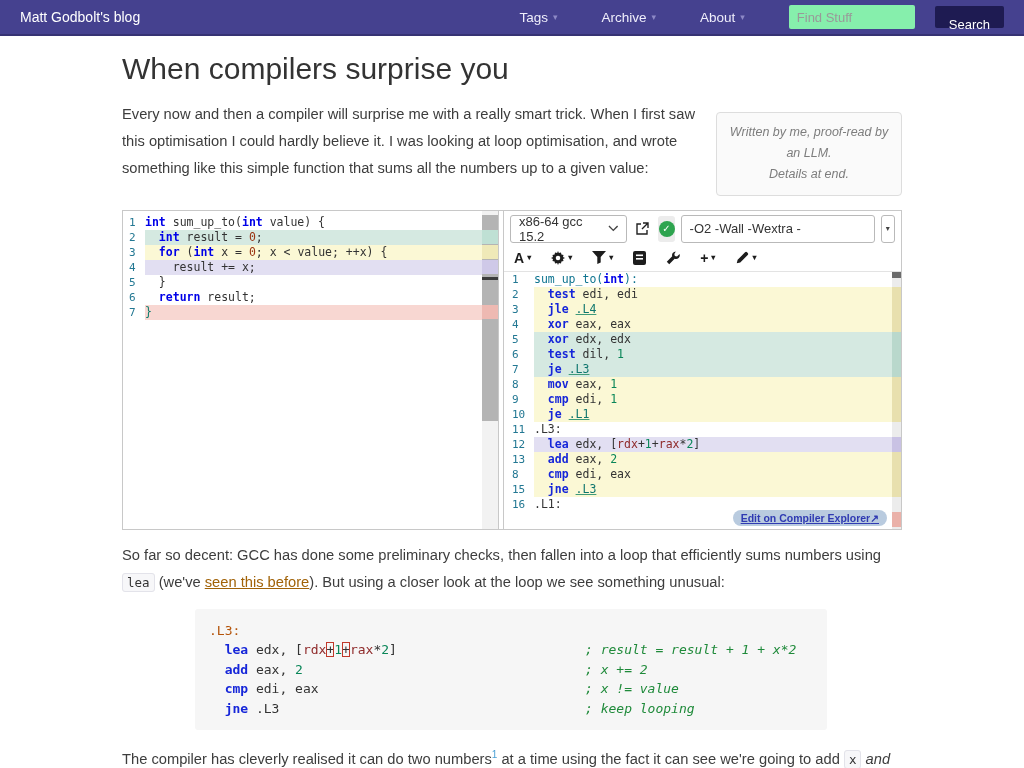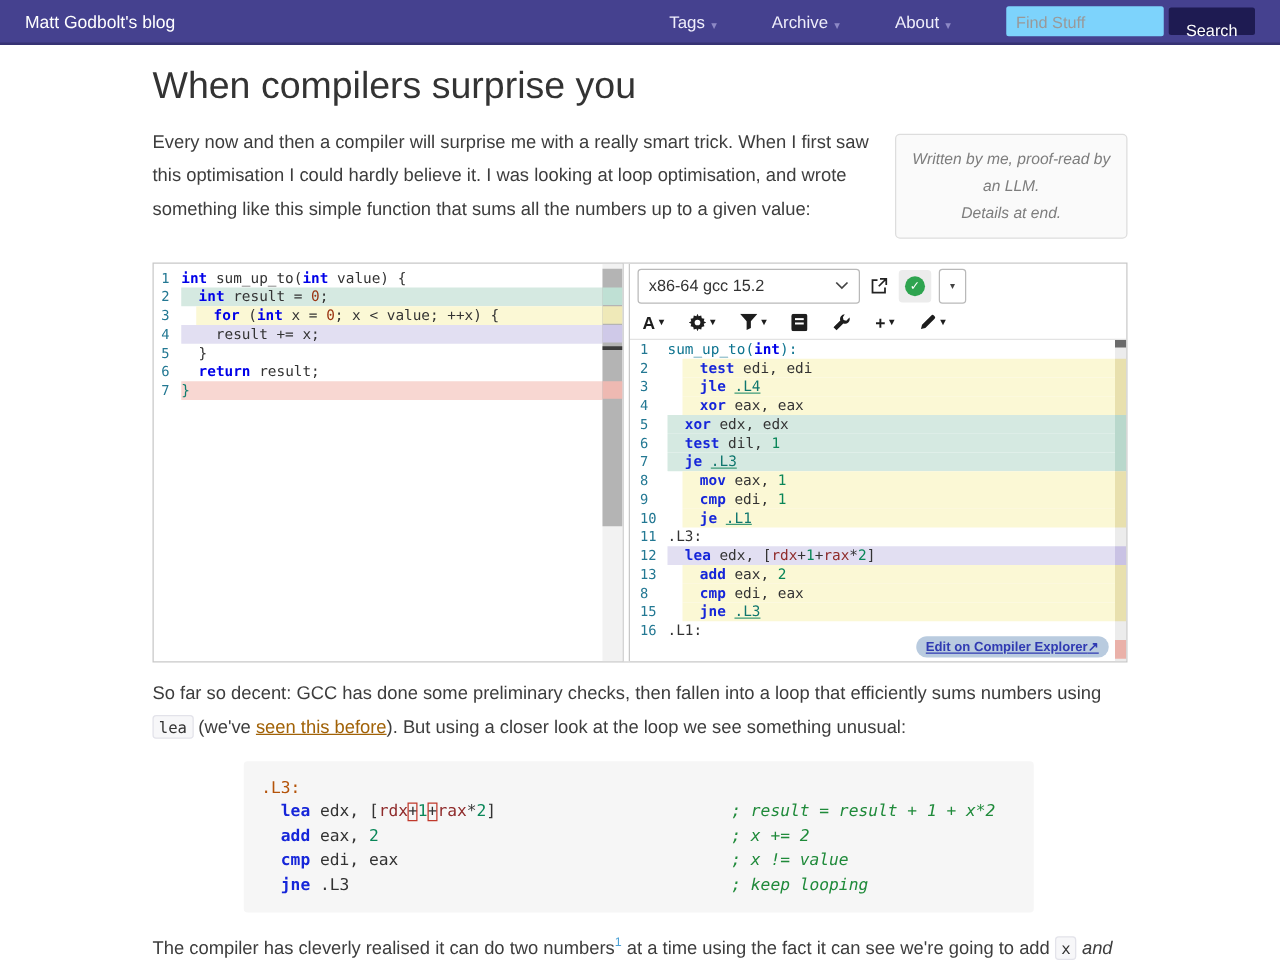--- a/index.html
+++ b/index.html
@@ -5,33 +5,33 @@
   * { box-sizing: border-box; margin: 0; padding: 0; }
   html,body { width:1024px; height:768px; overflow:hidden; background:#fff;
     font-family:"Liberation Sans", sans-serif; color:#3d3d3d; }
 
   
   .navbar { height:36px; background:#45418f; border-bottom:2px solid #363273;
     display:flex; align-items:center; padding:0 20px; }
   .brand { color:#fff; font-size:14px; }
   .nav-spacer { flex:1; }
   .nav-item { color:#efeefb; font-size:13.5px; margin-right:44px; cursor:pointer;
-    display:flex; align-items:flex-end; gap:5px; }
+    display:flex; align-items:center; gap:5px; }
   .nav-caret { color:#8d89c6; font-size:9px; }
   .nav-search { width:126px; height:24px; border:none; border-radius:2px;
-    font-size:13px; padding:0 8px; color:#333; background:#7dd3fc; }
+    font-size:13px; padding:0 8px; color:#333; background:#86efac; }
   .nav-search::placeholder { color:#999; }
-  .search-btn { height:21px; margin-left:4px; background:#1e1b52; color:#fff;
+  .search-btn { height:21px; margin-left:20px; background:#1e1b52; color:#fff;
     border:none; border-radius:2px; font-size:13px; padding:11px 14px; cursor:pointer; }
 
   
   .container { width:780px; margin:0 auto; }
   h1.title { font-size:30px; font-weight:500; color:#333; margin:16px 0 15px; }
   p.body-p { font-size:14.7px; line-height:1.85; color:#3d3d3d; margin-bottom:13px; }
-  .intro-row { display:flex; gap:18px; align-items:center; margin-bottom:14px; }
+  .intro-row { display:flex; gap:18px; align-items:flex-end; margin-bottom:14px; }
   .intro-row p { flex:1; }
   .aside-note { width:186px; flex:none; border:1px solid #ddd; background:#fafafa;
     border-radius:4px; padding:9px 10px; font-size:12.5px; font-style:italic;
     color:#7d7d7d; text-align:center; line-height:1.7; margin-top:2px; }
   .sg-t { }
   .sg-a { color:#a16207; cursor:pointer;text-decoration:underline; }
   .sg-em { font-style:italic; }
   .sg-sup { color:#4aa0d5; font-size:10px; vertical-align:super; cursor:pointer; }
   .sg-c { font-family:"DejaVu Sans Mono","Liberation Mono",monospace; font-size:12.5px;
     background:#f7f7f9; border:1px solid #e3e3ea; border-radius:3px; padding:1px 4px;
@@ -45,21 +45,21 @@
   .ce-gap { width:5px; background:#fff; border-right:1px solid #c8c8c8; }
   .ce-right { flex:1; display:flex; flex-direction:column; overflow:hidden; }
 
   
   .cl { display:flex; height:15px; line-height:15px;
     font-family:"DejaVu Sans Mono","Liberation Mono",monospace; font-size:11.5px; white-space:pre; }
   .cl .g { width:22px; text-align:left; padding-left:6px; color:#237893; flex:none;
     font-size:11px; background:#fff; }
   .asm .cl .g { width:30px; padding-left:8px; }
   .cl .ct { flex:1; color:#333; }
-  .hl-y .ct { background:#fbf8d5;margin-left:12px; }
+  .hl-y .ct { background:#fbf8d5; }
   .hl-g .ct { background:#d5e9e1; }
   .hl-v .ct { background:#e2dff2; }
   .hl-r .ct { background:#f8d7d2; }
 
   .tk-pl { color:#333; }
   .tk-pl2 { color:#333; }
   .tk-k  { color:#0000e8;font-weight:bold; }
   .tk-mn { color:#1626d9; font-weight:600; }
   .tk-cn { color:#098658; }
   .tk-cn2 { color:#9a3412; }
@@ -68,21 +68,21 @@
   .tk-fnl { color:#0e7490; }
   .tk-lnk { color:#0f766e; text-decoration:underline; text-decoration-color:#3f9b7a; cursor:pointer; }
   .tk-lb { color:#b45309; }
   .tk-box { color:#333; outline:1px solid #c0392b; outline-offset:-1px; }
 
   
   .ruler-l { position:absolute; top:0; right:0; bottom:0; width:16px; background:#f2f2f2; }
   .ruler-l .thumb { position:absolute; top:4px; left:0; width:16px; height:206px; background:#a9a9a9; opacity:.85; }
   .ruler-l .mk { position:absolute; left:0; width:16px; height:14px; }
   
-  .ce-hdr { padding:4px 6px; display:flex; align-items:center; gap:6px; background:#fff; }
+  .ce-hdr { padding:4px 6px; display:flex; align-items:center; gap:6px; background:#fff;justify-content:center; }
   .cmp-select { width:178px; height:28px; border:1px solid #b9b9b9; border-radius:3px;
     background:#fff; font-size:13px; color:#333; display:flex; align-items:center;
     padding:0 8px; justify-content:space-between; cursor:pointer; }
   .icon-btn { background:none; border:none; cursor:pointer; display:flex; align-items:center;
     padding:2px; color:#222; }
   .status-badge { width:26px; height:26px; background:#ececec; border-radius:3px;
     display:flex; align-items:center; justify-content:center; }
   .status-dot { width:16px; height:16px; background:#2ea44f; border-radius:50%;
     color:#fff; font-size:10px; display:flex; align-items:center; justify-content:center; }
   .opts-input { flex:1; height:28px; border:1px solid #b9b9b9; border-radius:3px;
@@ -179,20 +179,21 @@
         </div>
         <button class="icon-btn">
           <svg width="15" height="15" viewBox="0 0 15 15">
               <path d="M6 3H2v10h10V9" fill="none" stroke="#222" stroke-width="1.4"></path>
               <path d="M8 2h5v5M13 2L7 8" fill="none" stroke="#222" stroke-width="1.4"></path>
             </svg>
         </button>
         <div class="status-badge">
           <div class="status-dot">✓</div>
         </div>
+        <input class="opts-input" value="-O2 -Wall -Wextra -" style="">
         <button class="mini-dd">▾</button>
       </div>
 
       <div class="ce-toolbar">
         <button class="tb">A<span class="caret">▾</span></button>
         <button class="tb">
           <svg width="14" height="14" viewBox="0 0 16 16">
               <path fill="#1d1d1d" d="M8 0l1 2.2 2.4-.6.5 2.4 2.4.5-.6 2.4L16 8l-2.3 1.1.6 2.4-2.4.5-.5 2.4-2.4-.6L8 16l-1-2.2-2.4.6-.5-2.4-2.4-.5.6-2.4L0 8l2.3-1.1-.6-2.4 2.4-.5.5-2.4 2.4.6z"></path>
               <circle cx="8" cy="8" r="2.6" fill="#fff"></circle>
             </svg>

